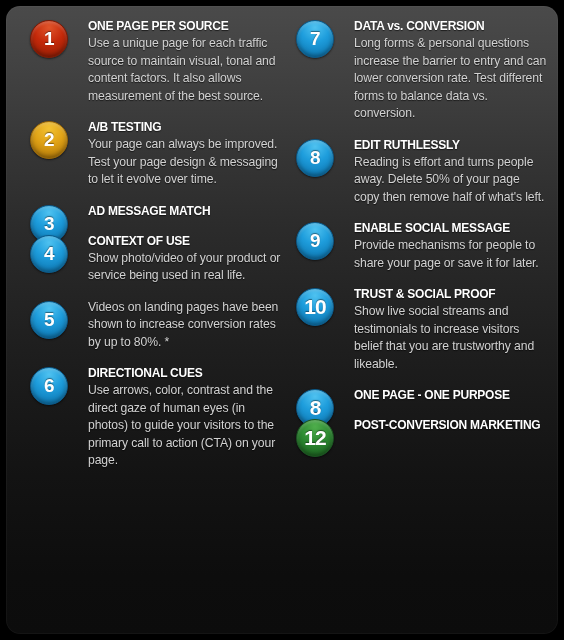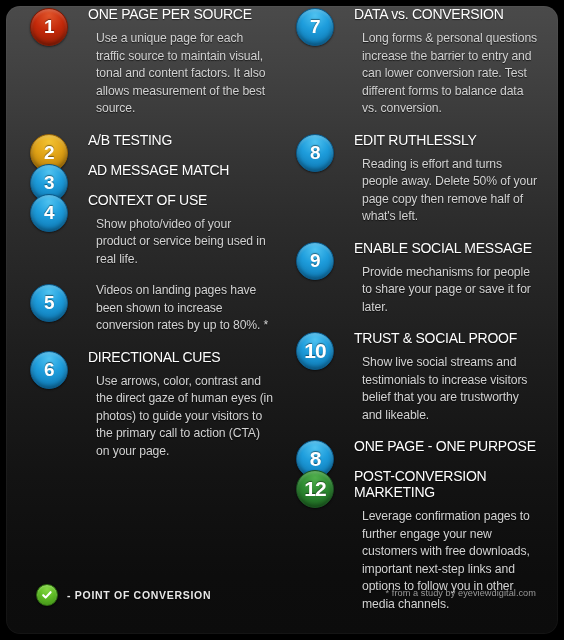--- a/index.html
+++ b/index.html
@@ -93,31 +93,31 @@
   .badge-gold {
     background: radial-gradient(circle at 50% 18%, #f2c233 0%, #e0a216 45%, #a87006 100%);
     border: 1px solid #996606;
   }
   .badge-green {
     background: radial-gradient(circle at 50% 18%, #4fae4c 0%, #2d8a31 45%, #1a5c1e 100%);
     border: 1px solid #1a5420;
   }
 
   .tip-title {
-    margin: 0 0 1px 0;
-    font-size: 14px;
-    font-weight: normal;
+    margin: 12px 0 1px 0;
+    font-size: 12px;
+    font-weight: bold;
     color: #ffffff;
     letter-spacing: -0.25px;
     line-height: 16px;
     text-shadow: 0 1px 1px rgba(0,0,0,0.6);
   }
 
   .tip-body {
-    margin: 8px;
+    margin: 0;
     font-size: 12.2px;
     color: #d2d2d2;
     line-height: 17.5px;
     letter-spacing: -0.1px;
     text-shadow: 0 1px 1px rgba(0,0,0,0.65);
   }
 
   .footer {
     position: absolute;
     left: 0;
@@ -173,20 +173,21 @@
   <div class="columns">
     <div class="col col-left">
         <div class="tip">
           <div class="badge badge-red">1</div>
           <h3 class="tip-title">ONE PAGE PER SOURCE</h3>
           <p class="tip-body">Use a unique page for each traffic source to maintain visual, tonal and content factors. It also allows measurement of the best source.</p>
         </div>
         <div class="tip">
           <div class="badge badge-gold">2</div>
           <h3 class="tip-title">A/B TESTING</h3>
+          <p class="tip-body">Your page can always be improved. Test your page design &amp; messaging to let it evolve over time.</p>
         </div>
         <div class="tip">
           <div class="badge badge-blue">3</div>
           <h3 class="tip-title">AD MESSAGE MATCH</h3>
         </div>
         <div class="tip">
           <div class="badge badge-blue">4</div>
           <h3 class="tip-title">CONTEXT OF USE</h3>
           <p class="tip-body">Show photo/video of your product or service being used in real life.</p>
         </div>
@@ -221,30 +222,18 @@
           <h3 class="tip-title">TRUST &amp; SOCIAL PROOF</h3>
           <p class="tip-body">Show live social streams and testimonials to increase visitors belief that you are trustworthy and likeable.</p>
         </div>
         <div class="tip">
           <div class="badge badge-blue two-digit">8</div>
           <h3 class="tip-title">ONE PAGE - ONE PURPOSE</h3>
         </div>
         <div class="tip">
           <div class="badge badge-green two-digit">12</div>
           <h3 class="tip-title">POST-CONVERSION MARKETING</h3>
-          <p class="tip-body">Leverage confirmation pages to further engage your new customers with free downloads, important next-step links and options to follow you in other media channels.</p>
         </div>
       </div>
   </div>
 
-  <div class="footer">
-    <div class="legend">
-      <span class="check-badge">
-        <svg width="12" height="12" viewBox="0 0 12 12" aria-hidden="true">
-          <path d="M2.2 6.2 L4.6 8.6 L9.6 3.2" fill="none" stroke="#ffffff" stroke-width="2.1" stroke-linecap="round" stroke-linejoin="round"></path>
-        </svg>
-      </span>
-      <span class="legend-label">- POINT OF CONVERSION</span>
-    </div>
-    <div class="source-note">* from a study by eyeviewdigital.com</div>
-  </div>
 
 </div>
 
 </body></html>

